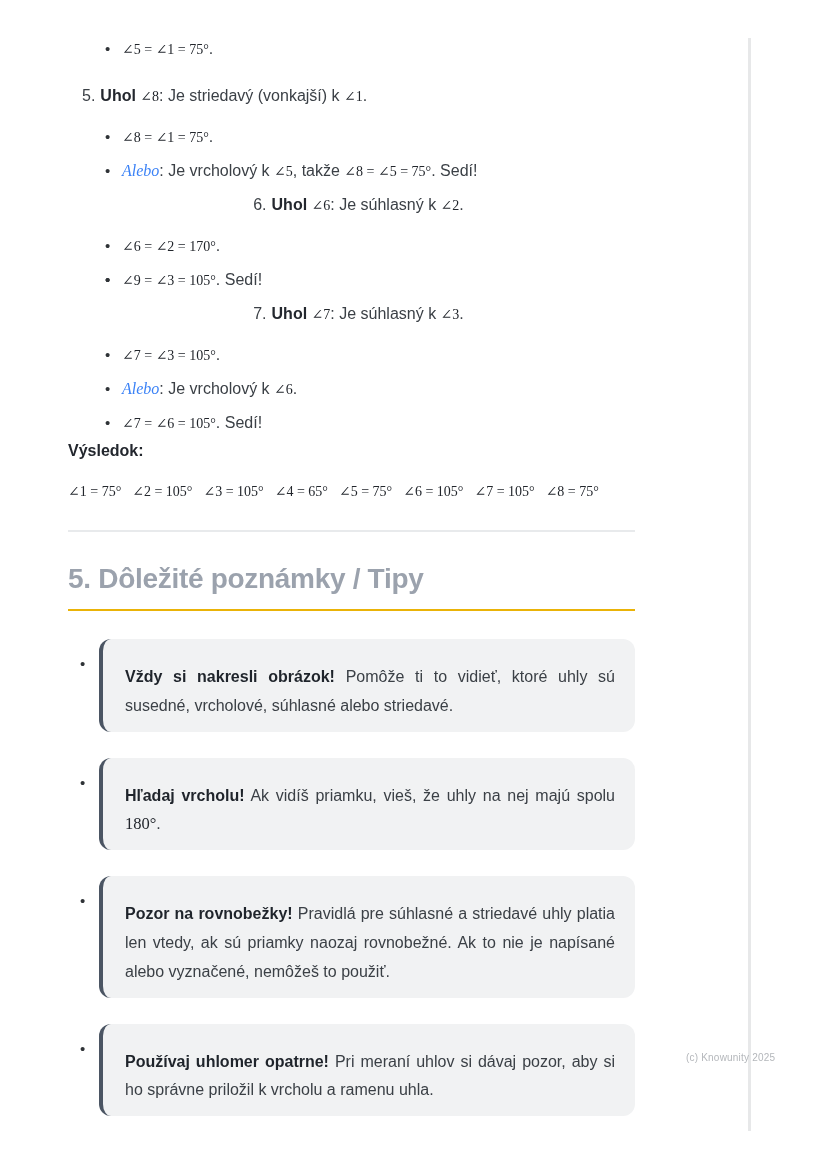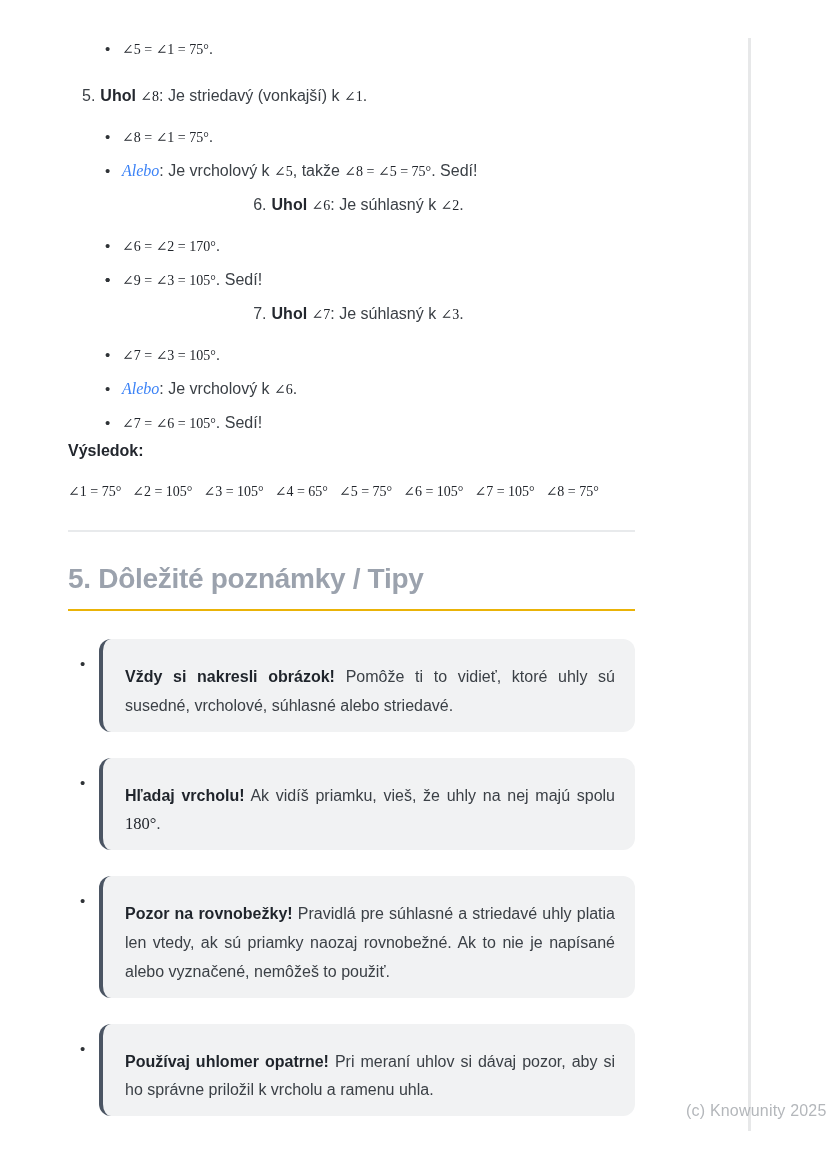--- a/index.html
+++ b/index.html
@@ -63,21 +63,21 @@
     color:#374151; width:536px;
   }
   .tip-box .seg-b { color:#1f242b; }
   .tip-box .seg-m { font-size:16.5px; }
 
   .side-line {
     position:absolute; left:748px; top:38px; width:3px; height:1093px;
     background:#e7e8e9;
   }
   .footer {
-    position:absolute; left:686px; top:1102px; font-size:16px;
+    position:absolute; left:686px; top:1052px; font-size:10px;
     color:#b4b7bb; letter-spacing:0.2px;
   }
 </style>
 </head>
 <body>
 
 <div class="page">
   <div class="content">
 
     <div class="bullet-line mt36">

